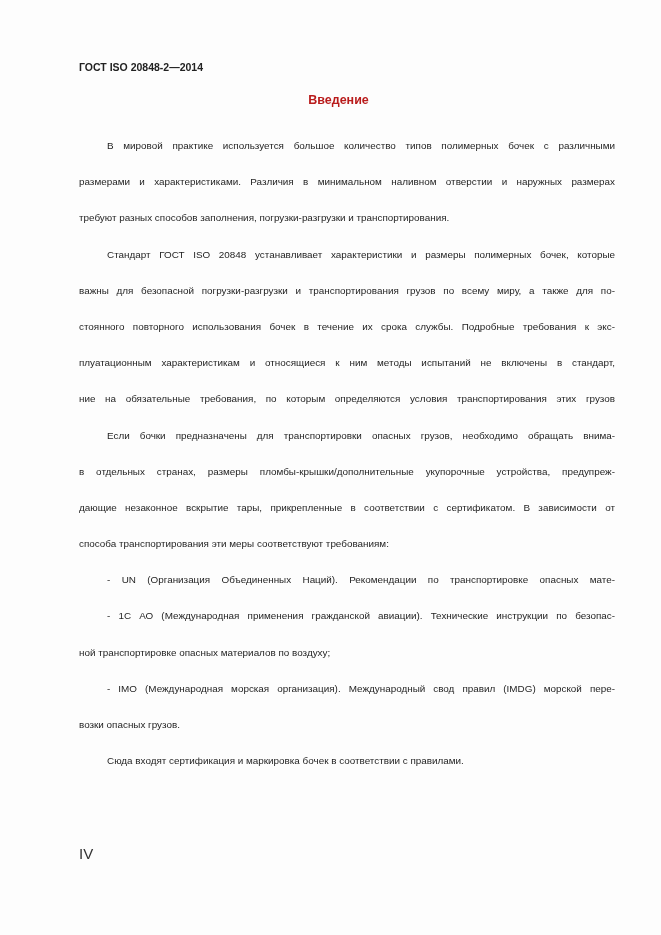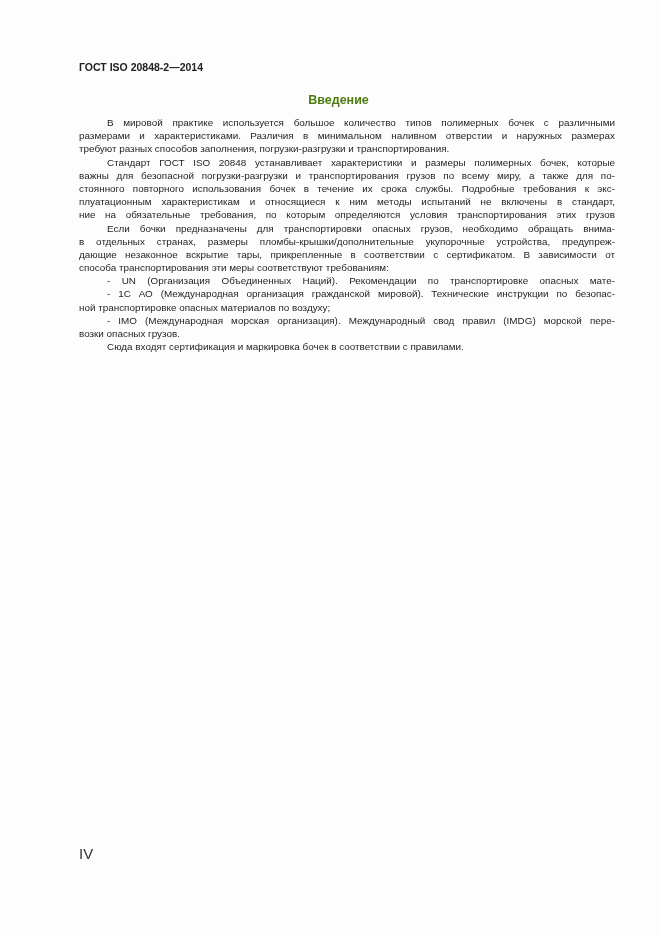--- a/index.html
+++ b/index.html
@@ -12,28 +12,28 @@
       color: #1e1e1e;
     }
     .header {
       position: absolute; left: 79px; top: 61px;
       font-size: 10.5px; font-weight: bold; letter-spacing: 0;
       color: #222;
     }
     .title {
       position: absolute; left: 0; width: 661px; top: 93px;
       text-align: center; font-size: 12.5px; font-weight: bold;
-      color: #4d7c0f;
+      color: #b91c1c;
       padding-left: 16px; box-sizing: border-box;
     }
     .body {
       position: absolute; left: 79px; top: 116px; width: 536px;
       font-size: 9.9px; line-height: 13.2px;
     }
-    .line { white-space: nowrap; display: block; height: 13.2px; }
+    .line { white-space: nowrap; display: block; height: 13.2px; margin-top: 23px; }
     .line.j { text-align: justify; text-align-last: justify; white-space: normal; overflow: hidden; }
     .ind { padding-left: 28px; }
     .pagenum {
       position: absolute; left: 79px; top: 845px;
       font-size: 15px; color: #333;
     }
   </style>
 </head>
 <body>
 
@@ -48,20 +48,20 @@
   <span class="line ind j">Стандарт ГОСТ ISO 20848 устанавливает характеристики и размеры полимерных бочек, которые</span>
   <span class="line j">важны для безопасной погрузки-разгрузки и транспортирования грузов по всему миру, а также для по-</span>
   <span class="line j">стоянного повторного использования бочек в течение их срока службы. Подробные требования к экс-</span>
   <span class="line j">плуатационным характеристикам и относящиеся к ним методы испытаний не включены в стандарт,</span>
   <span class="line j">ние на обязательные требования, по которым определяются условия транспортирования этих грузов</span>
   <span class="line ind j">Если бочки предназначены для транспортировки опасных грузов, необходимо обращать внима-</span>
   <span class="line j">в отдельных странах, размеры пломбы-крышки/дополнительные укупорочные устройства, предупреж-</span>
   <span class="line j">дающие незаконное вскрытие тары, прикрепленные в соответствии с сертификатом. В зависимости от</span>
   <span class="line">способа транспортирования эти меры соответствуют требованиям:</span>
   <span class="line ind j">- UN (Организация Объединенных Наций). Рекомендации по транспортировке опасных мате-</span>
-  <span class="line ind j">- 1С АО (Международная организация гражданской мировой). Технические инструкции по безопас-</span>
+  <span class="line ind j">- 1С АО (Международная применения гражданской авиации). Технические инструкции по безопас-</span>
   <span class="line">ной транспортировке опасных материалов по воздуху;</span>
   <span class="line ind j">- IMO (Международная морская организация). Международный свод правил (IMDG) морской пере-</span>
   <span class="line">возки опасных грузов.</span>
   <span class="line ind">Сюда входят сертификация и маркировка бочек в соответствии с правилами.</span>
 </div>
 
 <div class="pagenum">IV</div>
 
 </body></html>

